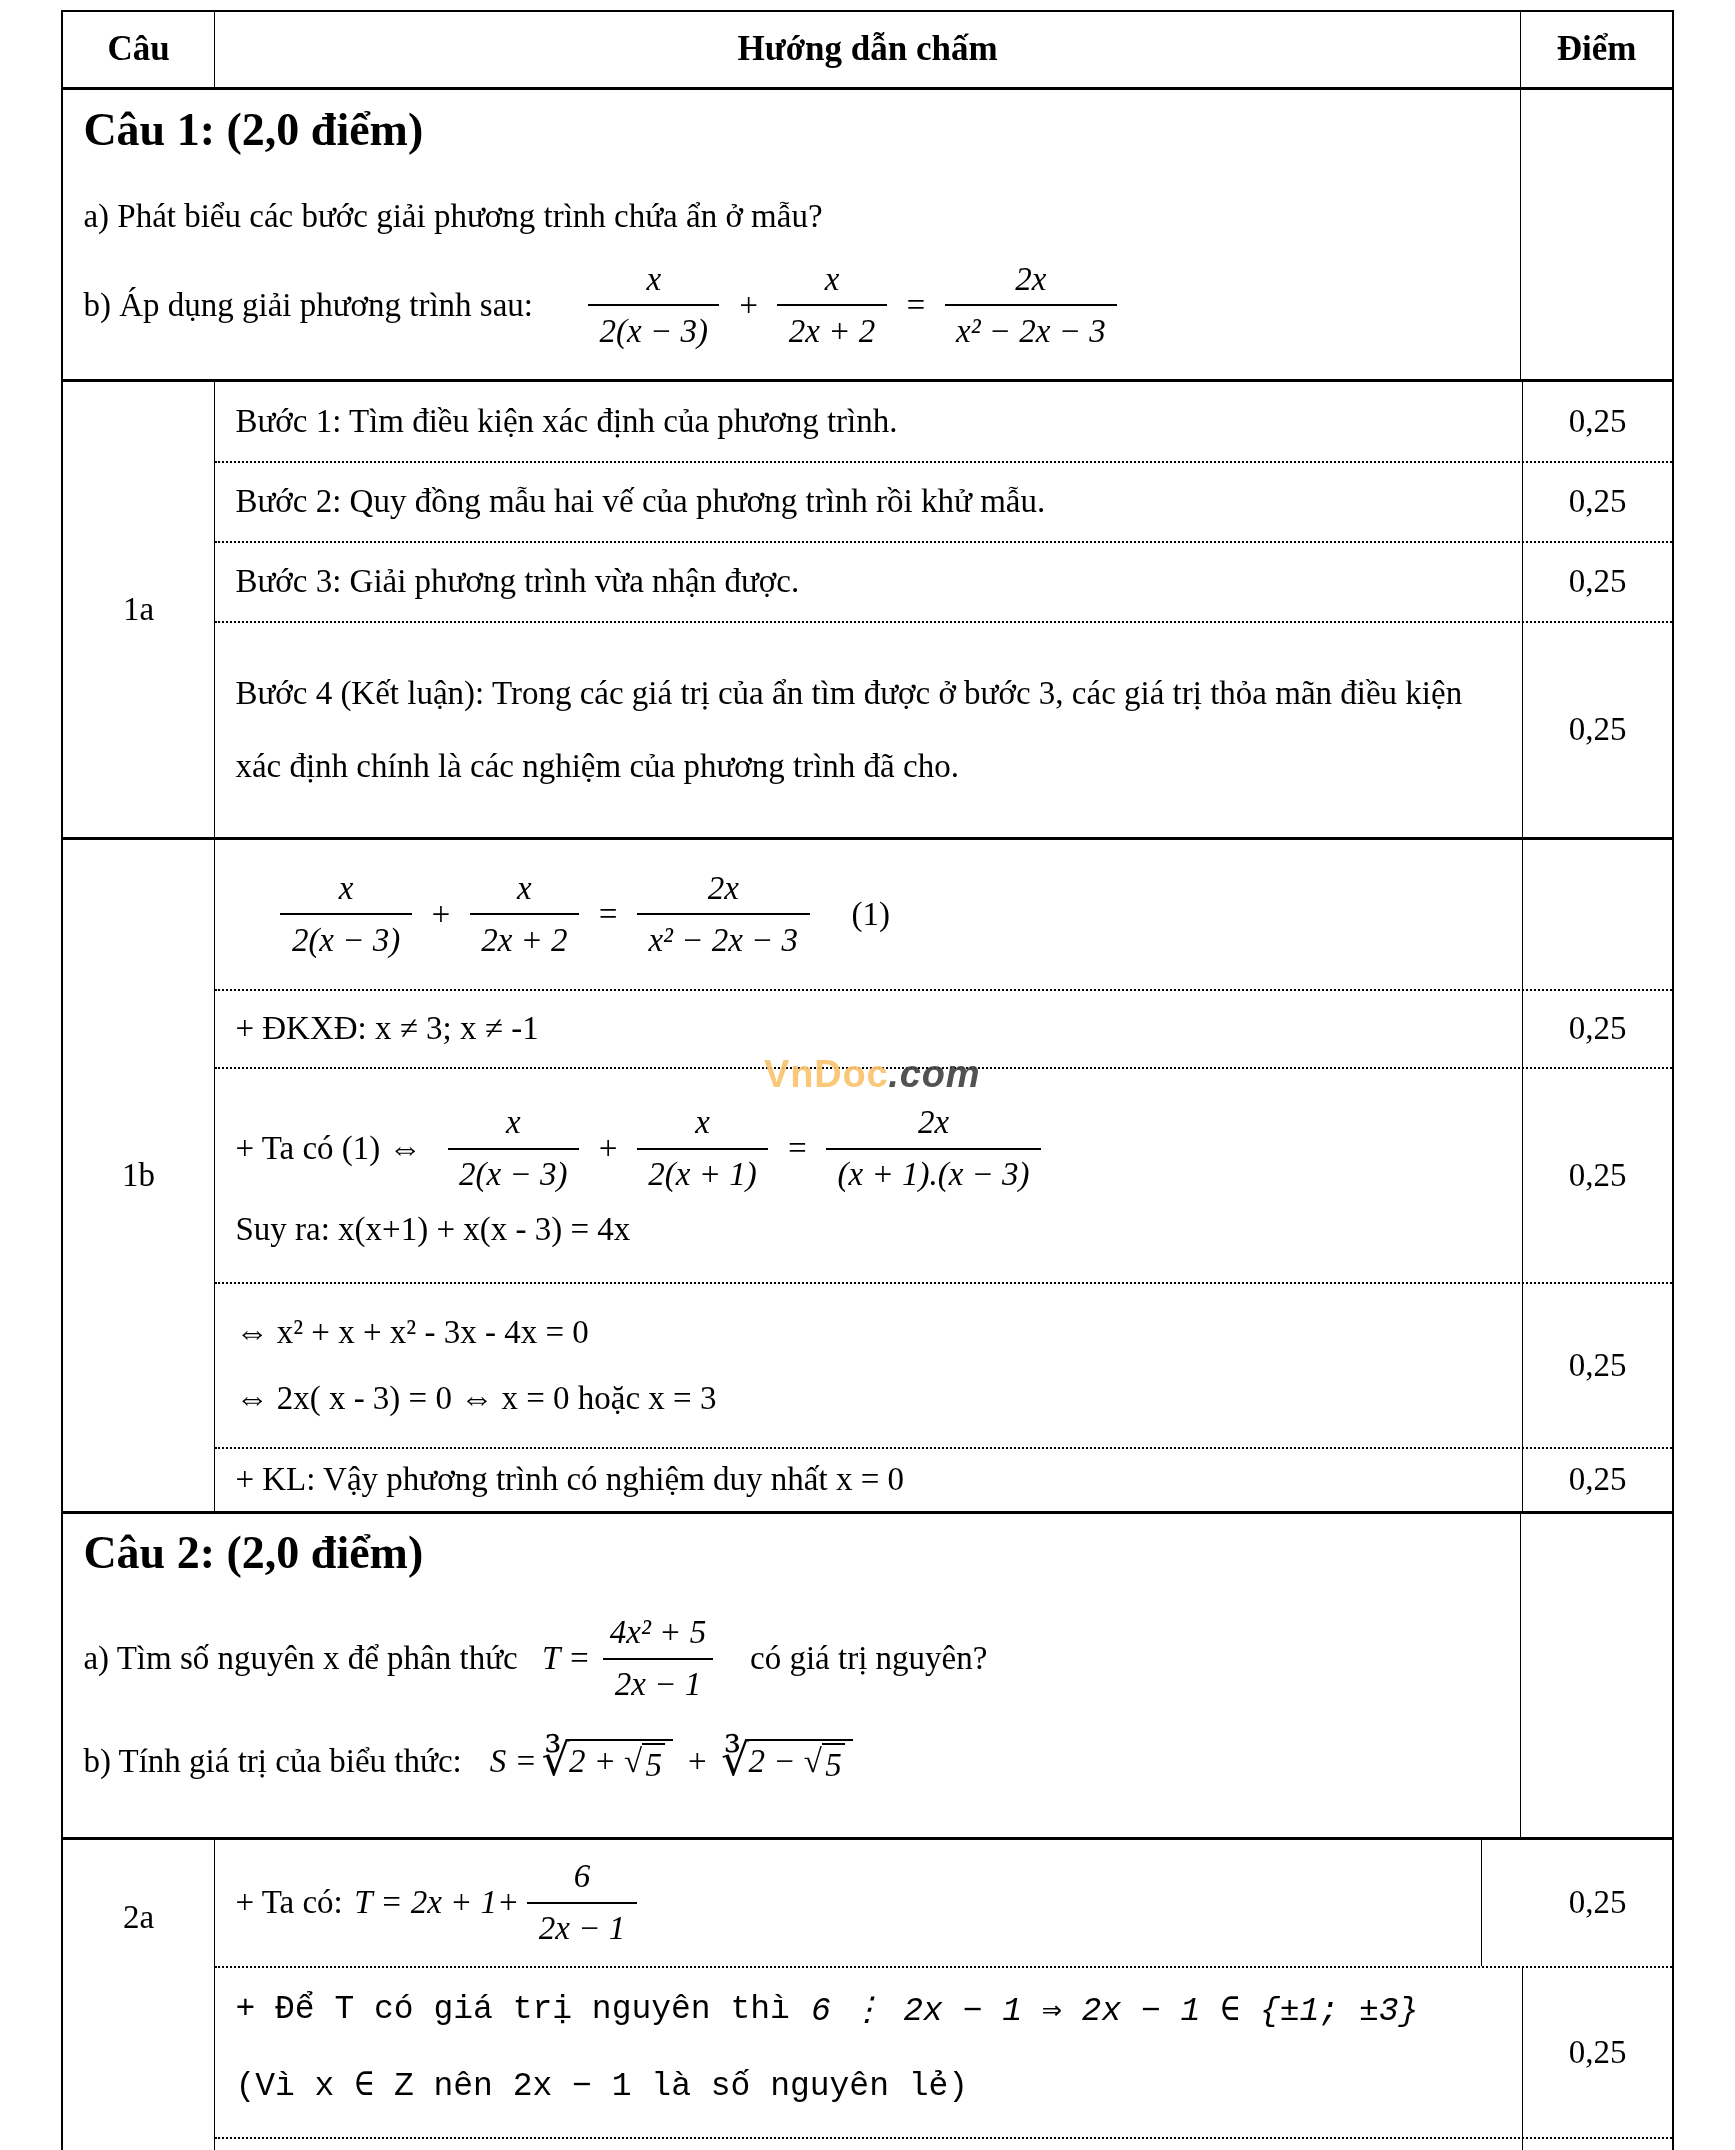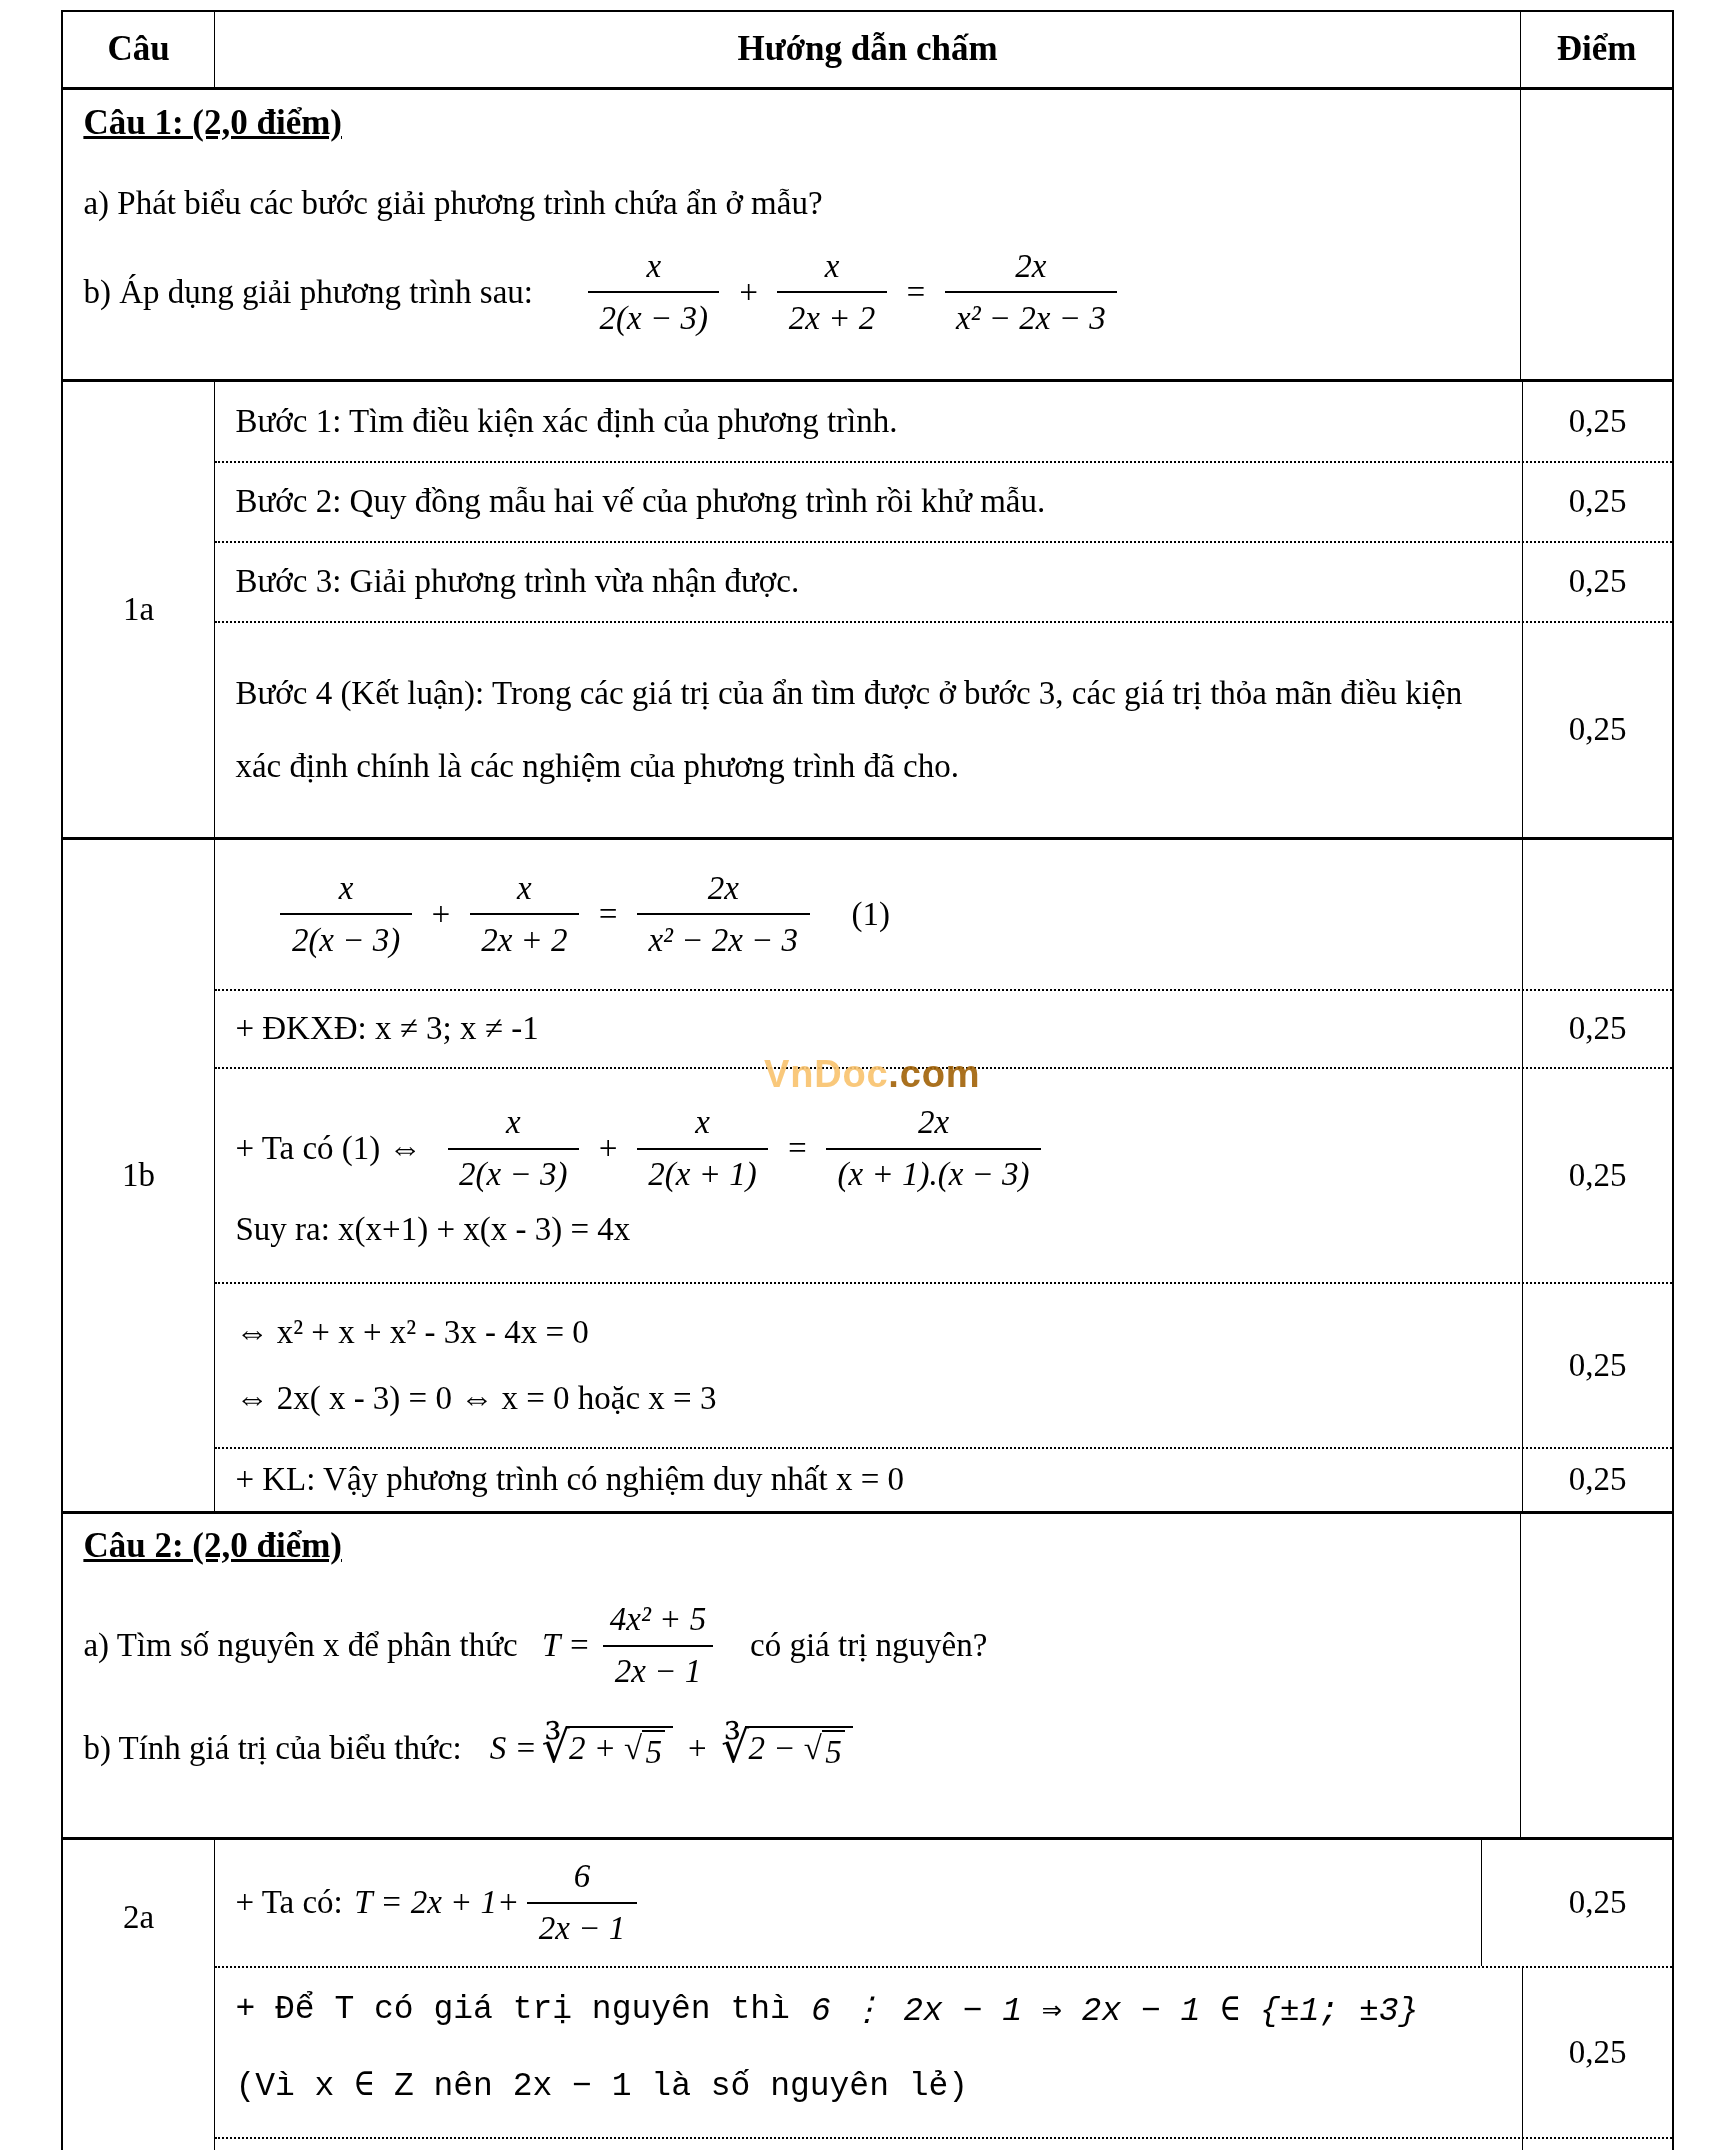--- a/index.html
+++ b/index.html
@@ -19,21 +19,21 @@
   .row + .row { border-top:3.3px solid #000; }
   
   .hdr { height:75px; font-weight:bold; font-size:35px; }
   .hdr > div { display:flex; align-items:center; justify-content:center; }
   .h-cau  { width:152px; border-right:1.6px solid #000; }
   .h-main { flex:1;      border-right:1.6px solid #000; }
   .h-diem { width:151px; }
   
   .m-body  { flex:1; border-right:1.6px solid #000; padding-left:20.4px; }
   .m-score { width:151px; }
-  .q-title { font-weight:bold; font-size:35px;text-decoration:underline; }
+  .q-title { font-weight:bold; font-size:46px; }
   
   .g-label { width:152px; border-right:1.6px solid #000;
              display:flex; align-items:center; justify-content:center; }
   .g-label.top { align-items:flex-start; padding-top:59px; }
   .g-stack { flex:1; display:flex; flex-direction:column; }
   .sub { display:flex; }
   .sub + .sub { border-top:2.4px dotted #000; }
   .s-body { flex:1; border-right:1.6px solid #000; padding-left:20.4px;
             display:flex; flex-direction:column; justify-content:center; }
   .s-body.top { justify-content:flex-start;font-family:Liberation Mono, monospace; }
@@ -55,21 +55,21 @@
   .sq .ol { border-top:2.4px solid #000; padding:1.6px 3.3px 0; }
   .wrap4 { line-height:2.2; padding-right:9.8px; }
   .twolines { gap:29px; }
   
   #watermark {
     position:absolute; left:764px; top:1053px; z-index:5; opacity:.9;
     font-family:"Liberation Sans","DejaVu Sans",sans-serif;
     font-weight:bold; font-size:38px; letter-spacing:0.8px; white-space:nowrap;
   }
   #watermark .p1 { color:#f9c36d; }
-  #watermark .p2 { color:#a16207; }
+  #watermark .p2 { color:#404040;font-style:italic; }
   .zup { position:relative; z-index:6; }
 </style>
 </head>
 <body>
 
 <div id="screen">
 
   <div id="watermark">
     <span class="p1">VnDoc</span><span class="p2">.com</span>
   </div>

